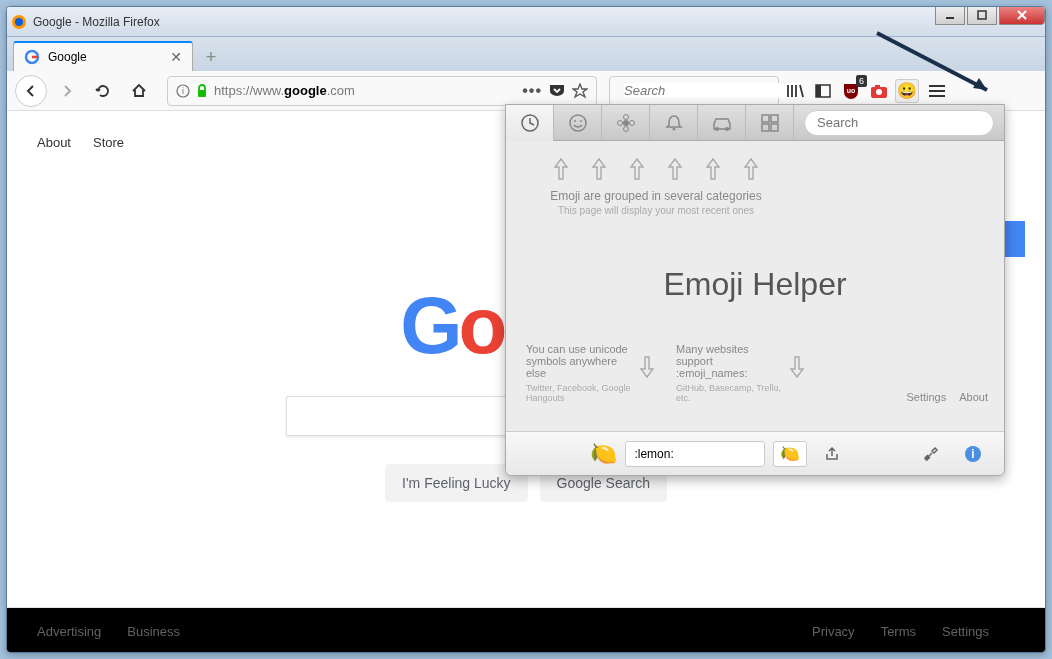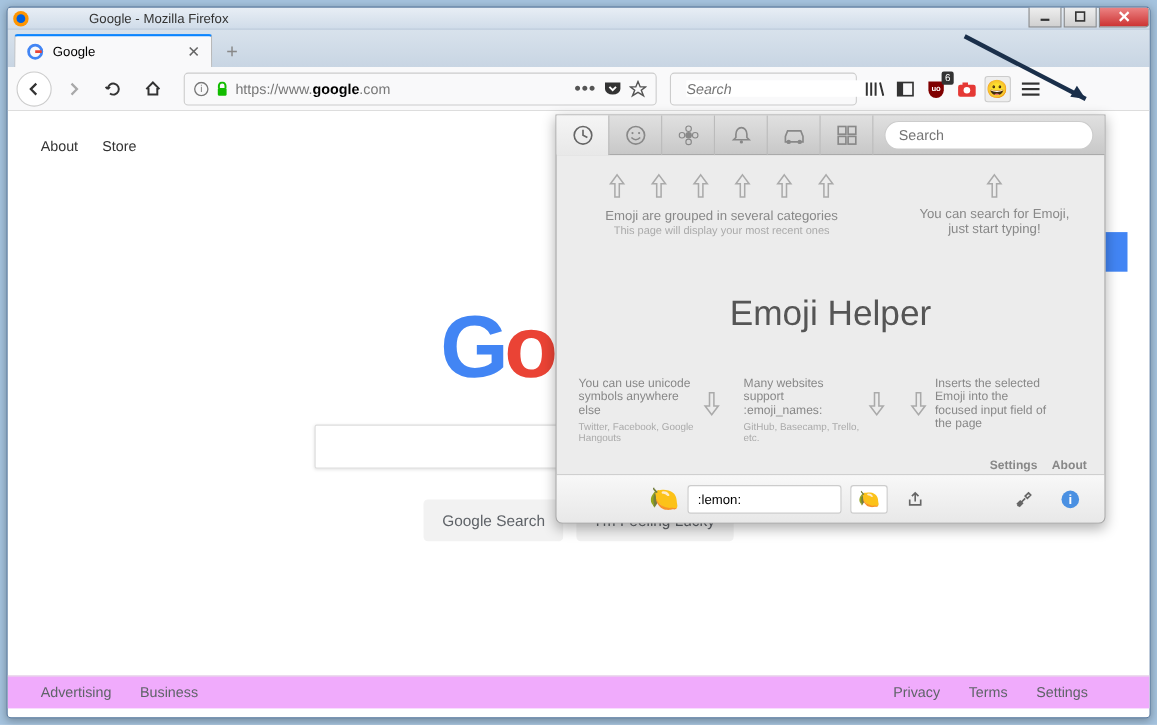--- a/index.html
+++ b/index.html
@@ -1,20 +1,20 @@
 <!DOCTYPE html>
 <html><head>
 <meta charset="utf-8">
 <style>
 * { margin: 0; padding: 0; box-sizing: border-box; font-family: Arial, sans-serif; }
 body { background: #a5c3de; width: 1052px; height: 659px; position: relative; overflow: hidden; }
 
 .window { position: absolute; top: 6px; left: 6px; right: 6px; bottom: 6px; background: #fff; border: 1px solid #5a7ba0; border-radius: 4px; overflow: hidden; box-shadow: 0 2px 8px rgba(0,0,0,0.3); }
 
-.titlebar { height: 20px; background: linear-gradient(#e8eef5, #d0dce9); display: flex; align-items: center; padding: 0 4px; border-bottom: 1px solid #9fb4cc; gap: 48px; }
+.titlebar { height: 30px; background: linear-gradient(#e8eef5, #d0dce9); display: flex; align-items: center; padding: 0 4px; border-bottom: 1px solid #9fb4cc; }
 .titlebar-icon { width: 16px; height: 16px; margin-right: 6px; }
 .titlebar-text { font-size: 12px; color: #333; flex: 1; }
 .win-controls { display: flex; gap: 2px; position: absolute; top: -2px; right: 0; }
 .win-btn { width: 30px; height: 20px; border: 1px solid #888; background: linear-gradient(#f0f0f0, #d0d0d0); display: flex; align-items: center; justify-content: center; font-size: 10px; cursor: pointer; }
 .win-close { background: linear-gradient(#e88, #c33); color: #fff; width: 46px; border-radius: 0 0 4px 0; }
 
 .tabstrip { height: 34px; background: linear-gradient(#d8e2ec, #c8d5e3); display: flex; align-items: flex-end; padding: 0 6px; }
 .tab { background: #f9f9fa; border: 1px solid #aaa; border-bottom: none; border-radius: 3px 3px 0 0; height: 30px; display: flex; align-items: center; padding: 0 10px; min-width: 180px; position: relative; border-top: 2px solid #0a84ff; }
 .tab-favicon { width: 16px; height: 16px; margin-right: 8px; }
 .tab-title { font-size: 12px; flex: 1; }
@@ -40,21 +40,21 @@
 .content { position: relative; height: calc(100% - 102px); background: #fff; }
 .google-page { padding: 24px 30px; height: 100%; display: flex; flex-direction: column; }
 .google-nav { display: flex; gap: 22px; font-size: 13px; color: #333; }
 .google-nav a { color: #333; text-decoration: none; cursor: pointer; }
 .google-body { flex: 1; display: flex; flex-direction: column; align-items: center; padding-top: 130px; }
 .google-logo { font-size: 80px; font-weight: bold; letter-spacing: -4px; }
 .g1{color:#4285f4}.g2{color:#ea4335}.g3{color:#fbbc05}.g4{color:#4285f4}.g5{color:#34a853}.g6{color:#ea4335}
 .google-search { width: 480px; height: 40px; border: 1px solid #ddd; border-radius: 2px; margin-top: 24px; box-shadow: 0 1px 3px rgba(0,0,0,0.1); }
 .google-btns { display: flex; gap: 12px; margin-top: 28px; }
 .google-btn { background: #f2f2f2; border: 1px solid #f2f2f2; color: #5f6368; font-size: 14px; padding: 10px 16px; border-radius: 4px; cursor: pointer; }
-.google-footer { position: absolute; bottom: 0; left: 0; right: 0; height: 30px; background: #f0abfc; border-top: 1px solid #e4e4e4; display: flex; align-items: center; padding: 0 30px; font-size: 13px; }
+.google-footer { position: absolute; bottom: 0; left: 0; right: 0; height: 47px; background: #000000; border-top: 1px solid #e4e4e4; display: flex; align-items: center; padding: 0 30px; font-size: 13px; }
 .google-footer a { color: #5f6368; text-decoration: none; margin-right: 26px; cursor: pointer; }
 .google-footer .spacer { flex: 1; }
 
 .emoji-popup { position: absolute; top: 104px; left: 505px; width: 500px; background: #ececec; border: 1px solid #aaa; border-radius: 0 0 6px 6px; box-shadow: 0 4px 12px rgba(0,0,0,0.3); }
 .emoji-tabs { height: 36px; background: linear-gradient(#e0e0e0, #c8c8c8); display: flex; align-items: center; border-bottom: 1px solid #aaa; }
 .emoji-tab { width: 48px; height: 36px; display: flex; align-items: center; justify-content: center; cursor: pointer; border-right: 1px solid #bbb; }
 .emoji-tab.active { background: linear-gradient(#f5f5f5, #e8e8e8); }
 .emoji-search { flex: 1; margin: 0 10px; }
 .emoji-search input { width: 100%; height: 26px; border: 1px solid #ccc; border-radius: 13px; padding: 0 12px; font-size: 13px; outline: none; }
 .emoji-body { padding: 16px 20px 12px; color: #888; position: relative; min-height: 290px; }
@@ -62,21 +62,21 @@
 .arrow-up { width: 18px; height: 24px; }
 .hint-left { text-align: center; font-size: 12px; color: #888; width: 260px; }
 .hint-left .sub { font-size: 10px; color: #aaa; margin-top: 2px; }
 .hint-right { position: absolute; top: 16px; right: 30px; text-align: center; font-size: 12px; color: #888; width: 140px; }
 .emoji-title { text-align: center; font-size: 32px; color: #555; margin: 50px 0 40px; font-weight: 300; }
 .hints-bottom { display: flex; gap: 20px; font-size: 11px; color: #888; }
 .hint-col { width: 130px; }
 .hint-col .sub { font-size: 9px; color: #aaa; margin-top: 4px; }
 .hint-col.with-arrow { display: flex; gap: 6px; align-items: flex-start; }
 .arrow-down { width: 18px; height: 24px; flex-shrink: 0; margin-top: 12px; }
-.emoji-links { position: absolute; bottom: 2px; right: 16px; font-size: 11px; color: #888; font-weight: bold; }
+.emoji-links { position: absolute; bottom: 28px; right: 16px; font-size: 11px; color: #888; }
 .emoji-links a { color: #888; text-decoration: none; margin-left: 10px; cursor: pointer; }
 .emoji-footer { height: 44px; background: linear-gradient(#f8f8f8, #e8e8e8); border-top: 1px solid #ccc; display: flex; align-items: center; padding: 0 14px; gap: 8px; border-radius: 0 0 6px 6px; }
 .emoji-preview { font-size: 22px; margin-left: 70px; }
 .emoji-code-input { width: 140px; height: 26px; border: 1px solid #ccc; border-radius: 3px; padding: 0 8px; font-size: 12px; }
 .emoji-btn { width: 34px; height: 26px; border: 1px solid #ccc; border-radius: 3px; background: #fff; display: flex; align-items: center; justify-content: center; cursor: pointer; }
 .emoji-footer .spacer { flex: 1; }
 
 .arrow-annotation { position: absolute; top: 28px; right: 50px; pointer-events: none; z-index: 100; }
 
 .google-right-edge { position: absolute; top: 110px; right: 20px; width: 20px; height: 36px; background: #4285f4; }
@@ -214,22 +214,22 @@
     <div class="google-right-edge"></div>
     <div class="google-page">
       <div class="google-nav">
         <a>About</a>
         <a>Store</a>
       </div>
       <div class="google-body">
         <div class="google-logo"><span class="g1">G</span><span class="g2">o</span><span class="g3">o</span><span class="g4">g</span><span class="g5">l</span><span class="g6">e</span></div>
         <input class="google-search" style="">
         <div class="google-btns">
+          <button class="google-btn">I'm Feeling Lucky</button>
           <button class="google-btn">Google Search</button>
-          <button class="google-btn">I'm Feeling Lucky</button>
         </div>
       </div>
     </div>
     <div class="google-footer">
       <a>Advertising</a>
       <a>Business</a>
       <div class="spacer"></div>
       <a>Privacy</a>
       <a>Terms</a>
       <a>Settings</a>
@@ -310,26 +310,20 @@
           <svg class="arrow-up" viewBox="0 0 18 24">
               <path d="M9 2 l6 8 h-4 v12 h-4 v-12 h-4 z" fill="none" stroke="#aaa" stroke-width="1.4"></path>
             </svg>
         </div>
         <div class="hint-left">
           <div>Emoji are grouped in several categories</div>
           <div class="sub">This page will display your most recent ones</div>
         </div>
       </div>
     </div>
-    <div class="hint-right">
-      <svg class="arrow-up" style="margin:0 auto 6px;" viewBox="0 0 18 24">
-          <path d="M9 2 l6 8 h-4 v12 h-4 v-12 h-4 z" fill="none" stroke="#aaa" stroke-width="1.4"></path>
-        </svg>
-      <div>You can search for Emoji, just start typing!</div>
-    </div>
 
     <div class="emoji-title">Emoji Helper</div>
 
     <div class="hints-bottom">
       <div class="hint-col with-arrow">
         <div>
           <div>You can use unicode symbols anywhere else</div>
           <div class="sub">Twitter, Facebook, Google Hangouts</div>
         </div>
         <svg class="arrow-down" viewBox="0 0 18 24">
@@ -338,26 +332,20 @@
       </div>
       <div class="hint-col with-arrow">
         <div>
           <div>Many websites support :emoji_names:</div>
           <div class="sub">GitHub, Basecamp, Trello, etc.</div>
         </div>
         <svg class="arrow-down" viewBox="0 0 18 24">
             <path d="M9 22 l6 -8 h-4 v-12 h-4 v12 h-4 z" fill="none" stroke="#aaa" stroke-width="1.4"></path>
           </svg>
       </div>
-      <div class="hint-col with-arrow">
-        <svg class="arrow-down" viewBox="0 0 18 24">
-            <path d="M9 22 l6 -8 h-4 v-12 h-4 v12 h-4 z" fill="none" stroke="#aaa" stroke-width="1.4"></path>
-          </svg>
-        <div>Inserts the selected Emoji into the focused input field of the page</div>
-      </div>
     </div>
 
     <div class="emoji-links">
       <a>Settings</a>
       <a>About</a>
     </div>
   </div>
 
   <div class="emoji-footer">
     <span class="emoji-preview">🍋</span>

